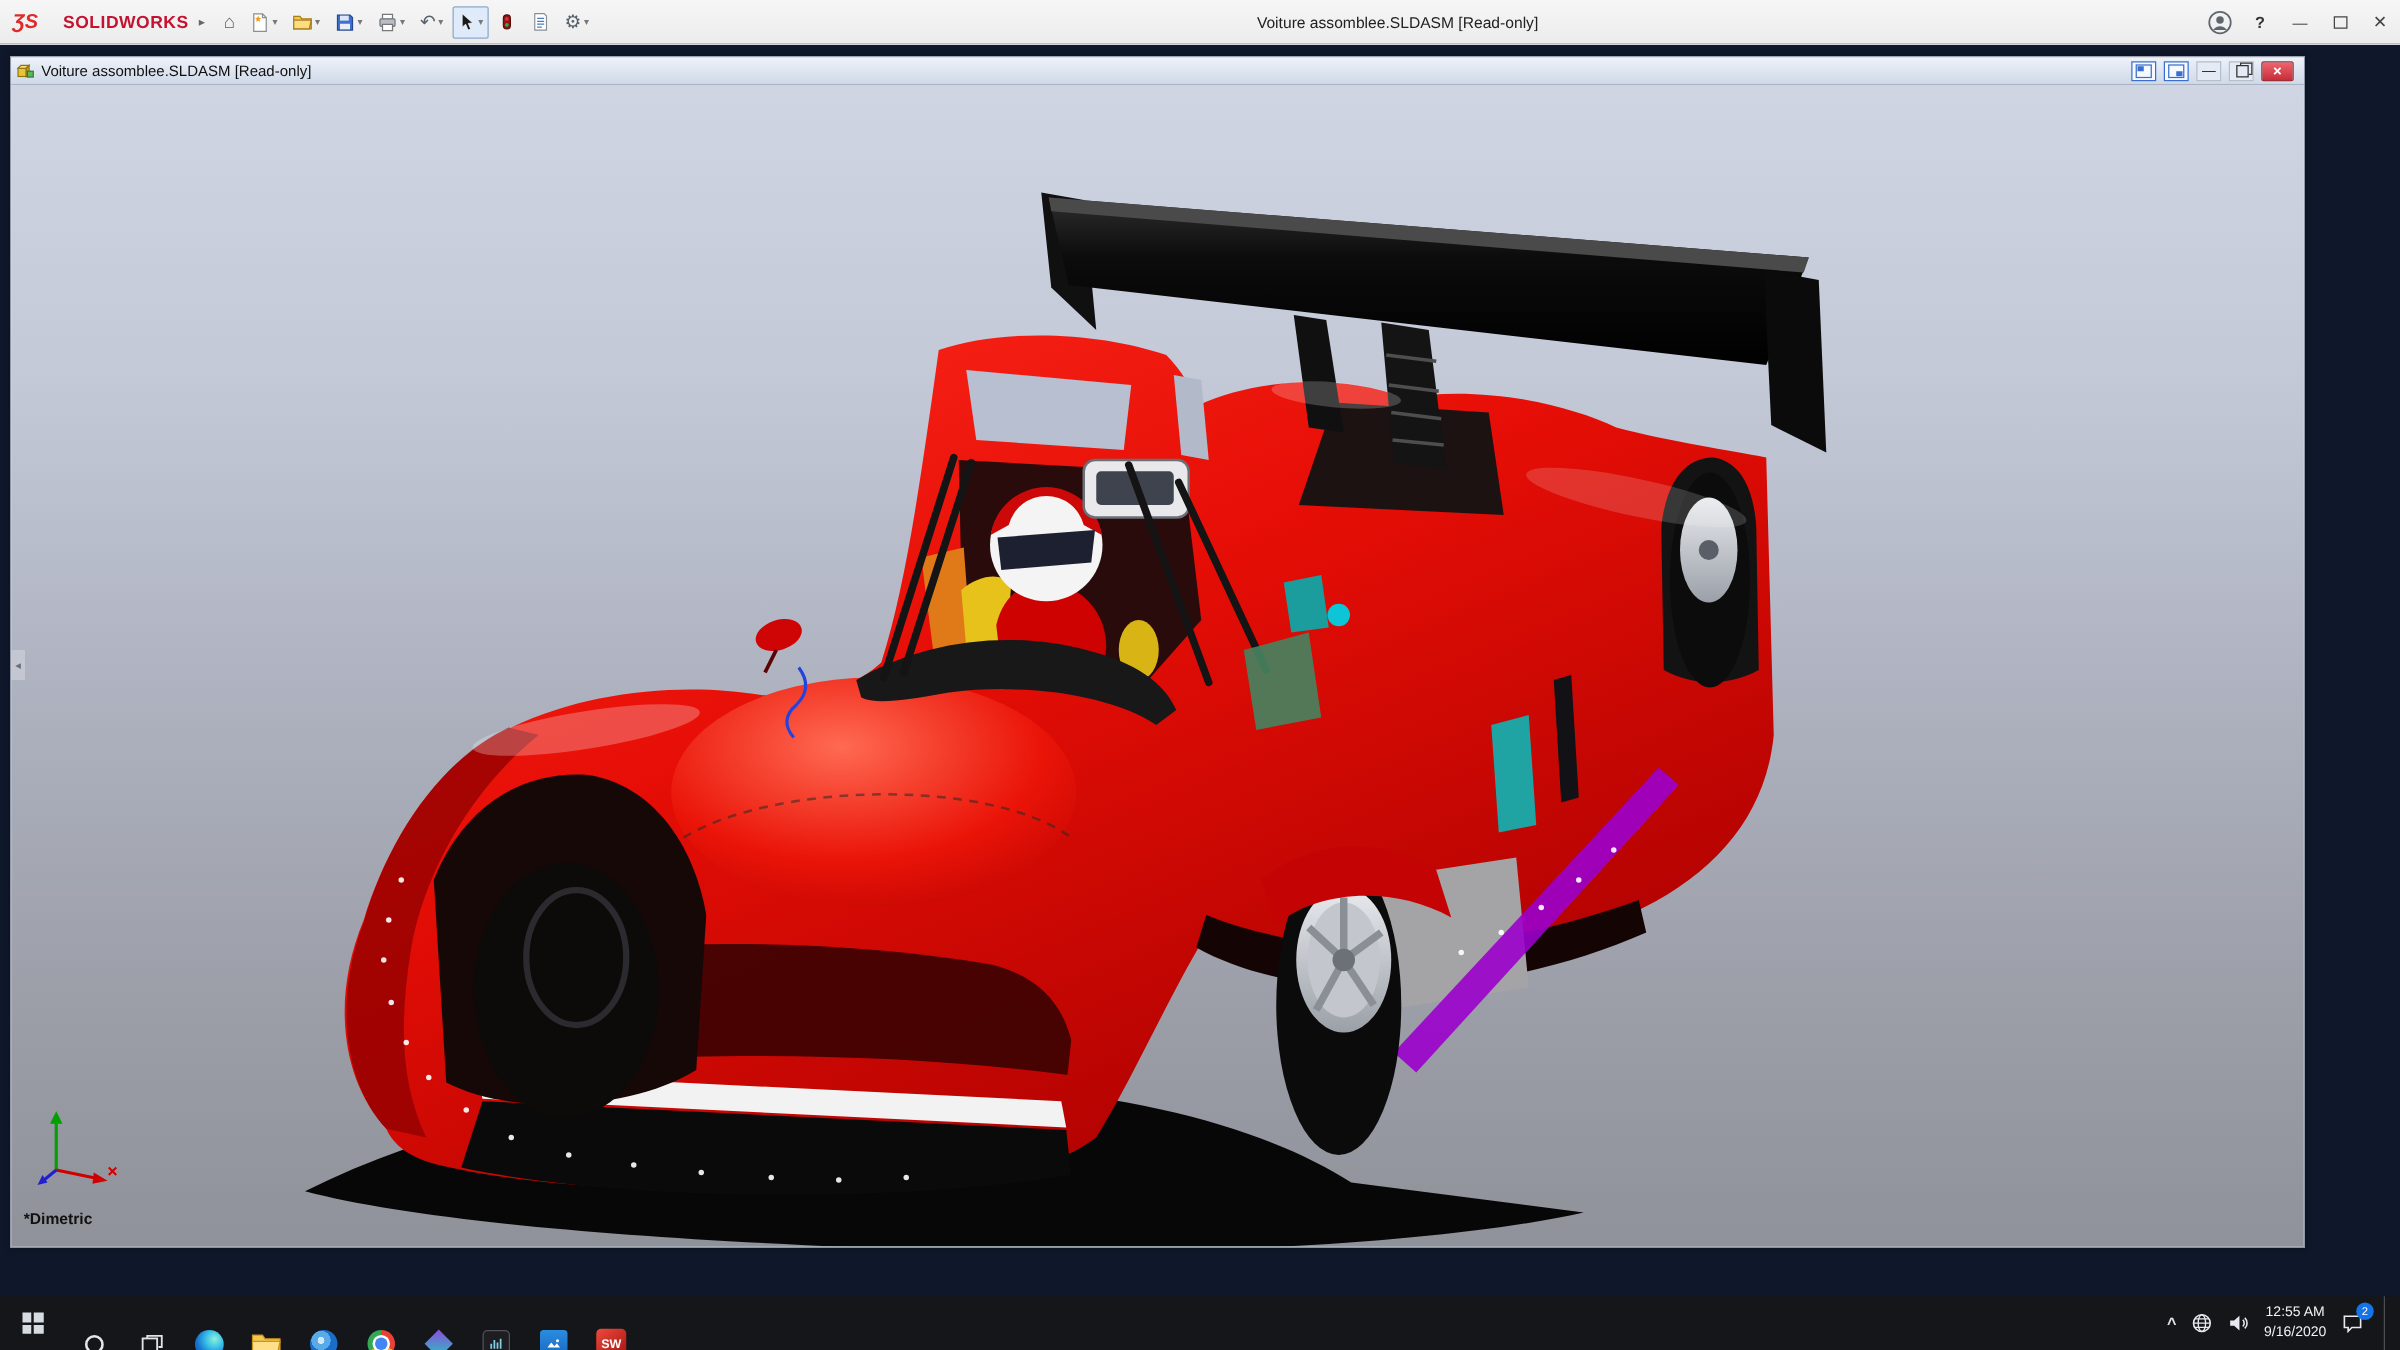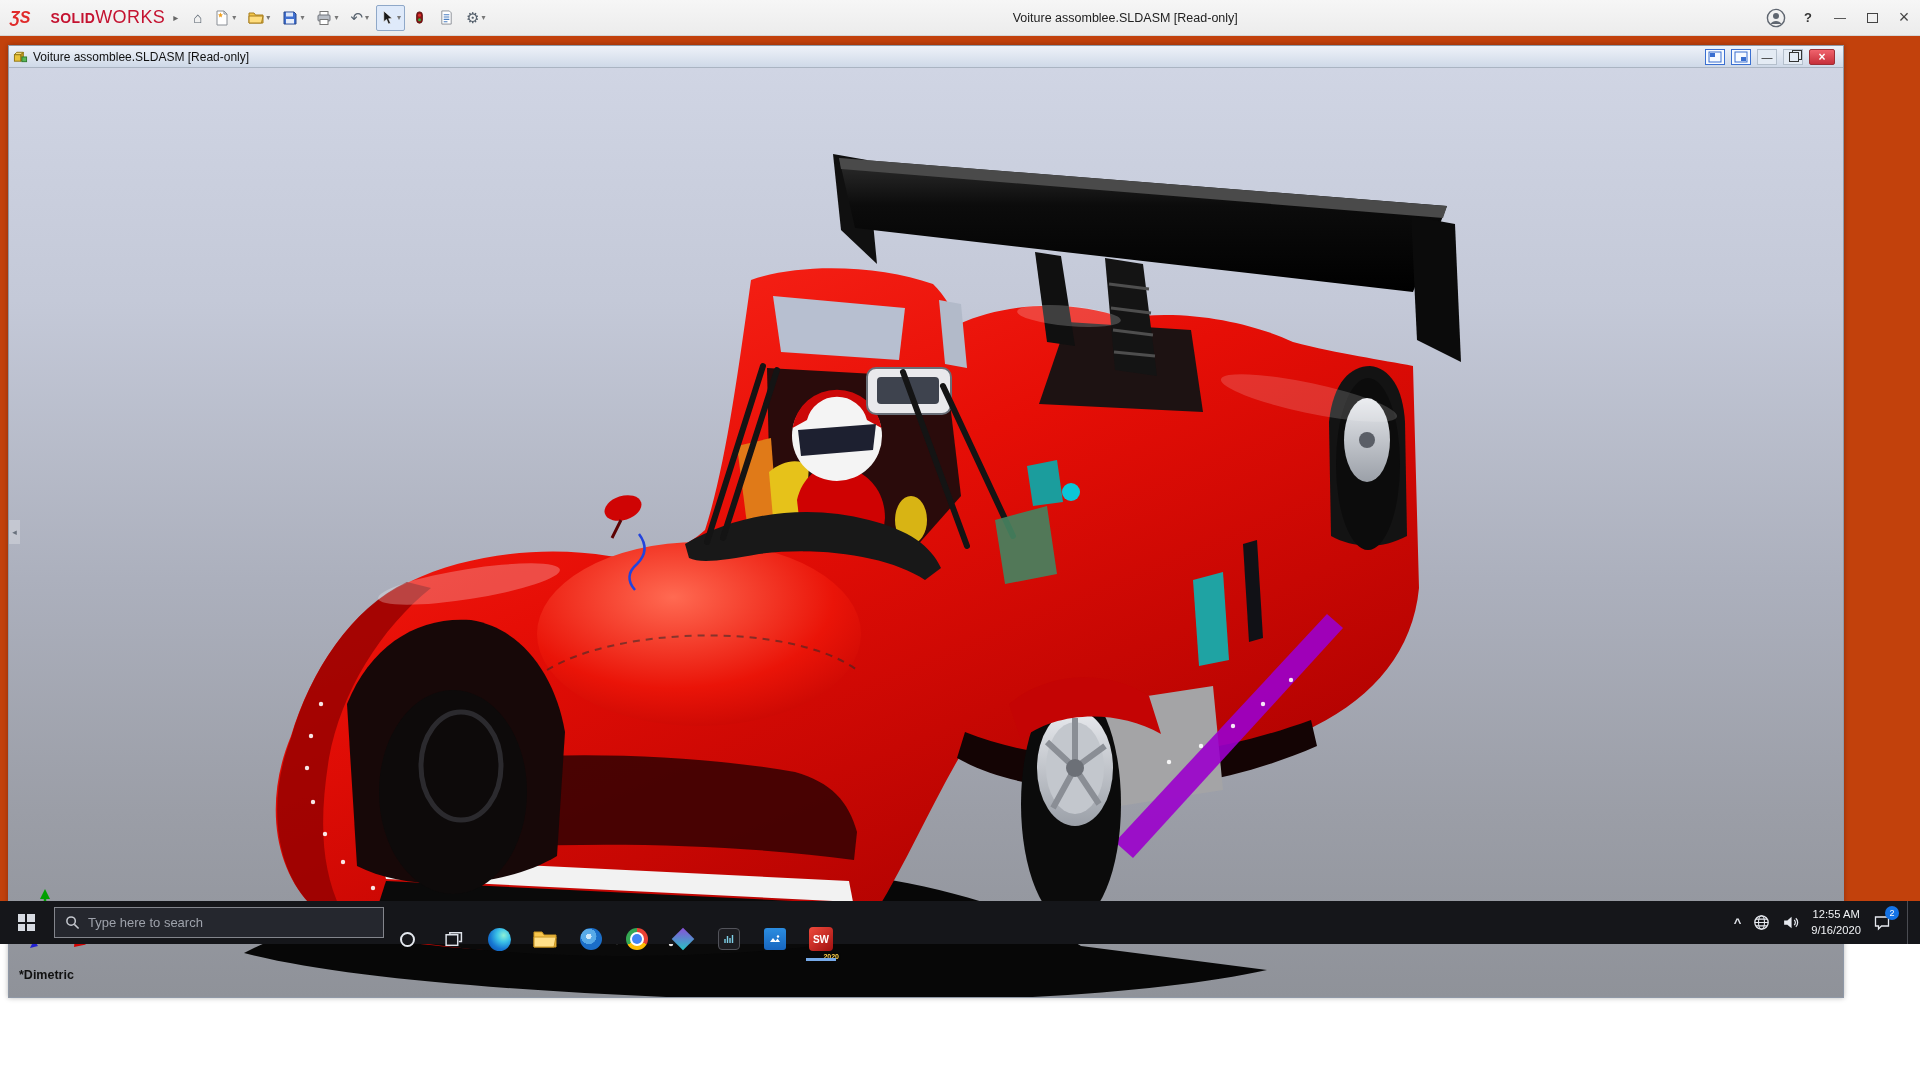--- a/index.html
+++ b/index.html
@@ -1,27 +1,27 @@
 <!DOCTYPE html>
 <html><head>
 <meta charset="utf-8">
 <style>
   * { margin:0; padding:0; box-sizing:border-box; }
   html,body { width:1920px; height:1080px; overflow:hidden; background:#ffffff;
               font-family:"Liberation Sans", sans-serif; }
-  #root { position:relative; width:1920px; height:944px; background:#c2410c; user-select:none; }
+  #root { position:relative; width:1920px; height:1080px; background:#0f172a; user-select:none; }
 
   
   #appbar { position:absolute; top:0; left:0; width:1920px; height:36px;
             background:linear-gradient(#f6f6f6,#ececec); border-bottom:1px solid #d6d6d6;
             display:flex; align-items:center; padding-left:10px; }
   .brand { display:flex; align-items:baseline; margin-right:6px; white-space:nowrap; }
   .brand .glyph { color:#e02a2a; font-style:italic; font-weight:800; font-size:16px; margin-right:4px; }
   .brand .bold  { color:#c41230; font-weight:700; font-size:14px; letter-spacing:.4px;margin-left:16px; }
-  .brand .light { color:#c41230; font-weight:400; font-size:18px; letter-spacing:.4px; }
+  .brand .light { color:#c41230; font-weight:700; font-size:14px; letter-spacing:.4px; }
   .flyout { color:#666; font-size:10px; margin:0 10px 0 2px; cursor:default; }
   .qat { display:flex; align-items:center; gap:2px; }
   .qat-btn { display:flex; align-items:center; gap:2px; height:27px; padding:0 4px;
              border-radius:3px; border:1px solid transparent; }
   .qat-btn svg { display:block; }
   .qat-btn .glyph-ic { font-size:15px; color:#55606c; line-height:1; }
   .glyph-undo { color:#3f6fbf; font-size:16px; }
   .dd { font-size:8px; color:#777; }
   .select-wrap { display:flex; align-items:center; border:1px solid #8fa8c8; background:#dfeafa;
                  border-radius:2px; height:26px; padding:0 3px; gap:2px; }
@@ -386,27 +386,20 @@
 
   <footer id="taskbar">
     <div class="tb-btn" id="start">
       <div class="winlogo">
           <span></span>
           <span></span>
           <span></span>
           <span></span>
         </div>
     </div>
-    <div id="searchbox">
-      <svg width="15" height="15" viewBox="0 0 16 16">
-          <circle cx="6.5" cy="6.5" r="4.5" fill="none" stroke="#c6c9d0" stroke-width="1.6"></circle>
-          <path d="M10 10l4.5 4.5" stroke="#c6c9d0" stroke-width="1.6"></path>
-        </svg>
-      <input type="text" placeholder="Type here to search" style="">
-    </div>
     <div class="tb-btn tb-app">
         <div class="cortana-ring"></div>
       </div>
     <div class="tb-btn tb-app">
       <svg width="19" height="19" viewBox="0 0 18 18">
           <rect x="2" y="4.5" width="11" height="10" fill="none" stroke="#dfe3ea" stroke-width="1.4"></rect>
           <path d="M5.5 4.5V2.5h11V11h-2.5" fill="none" stroke="#dfe3ea" stroke-width="1.4"></path>
         </svg>
     </div>
     <div class="tb-btn tb-app">

